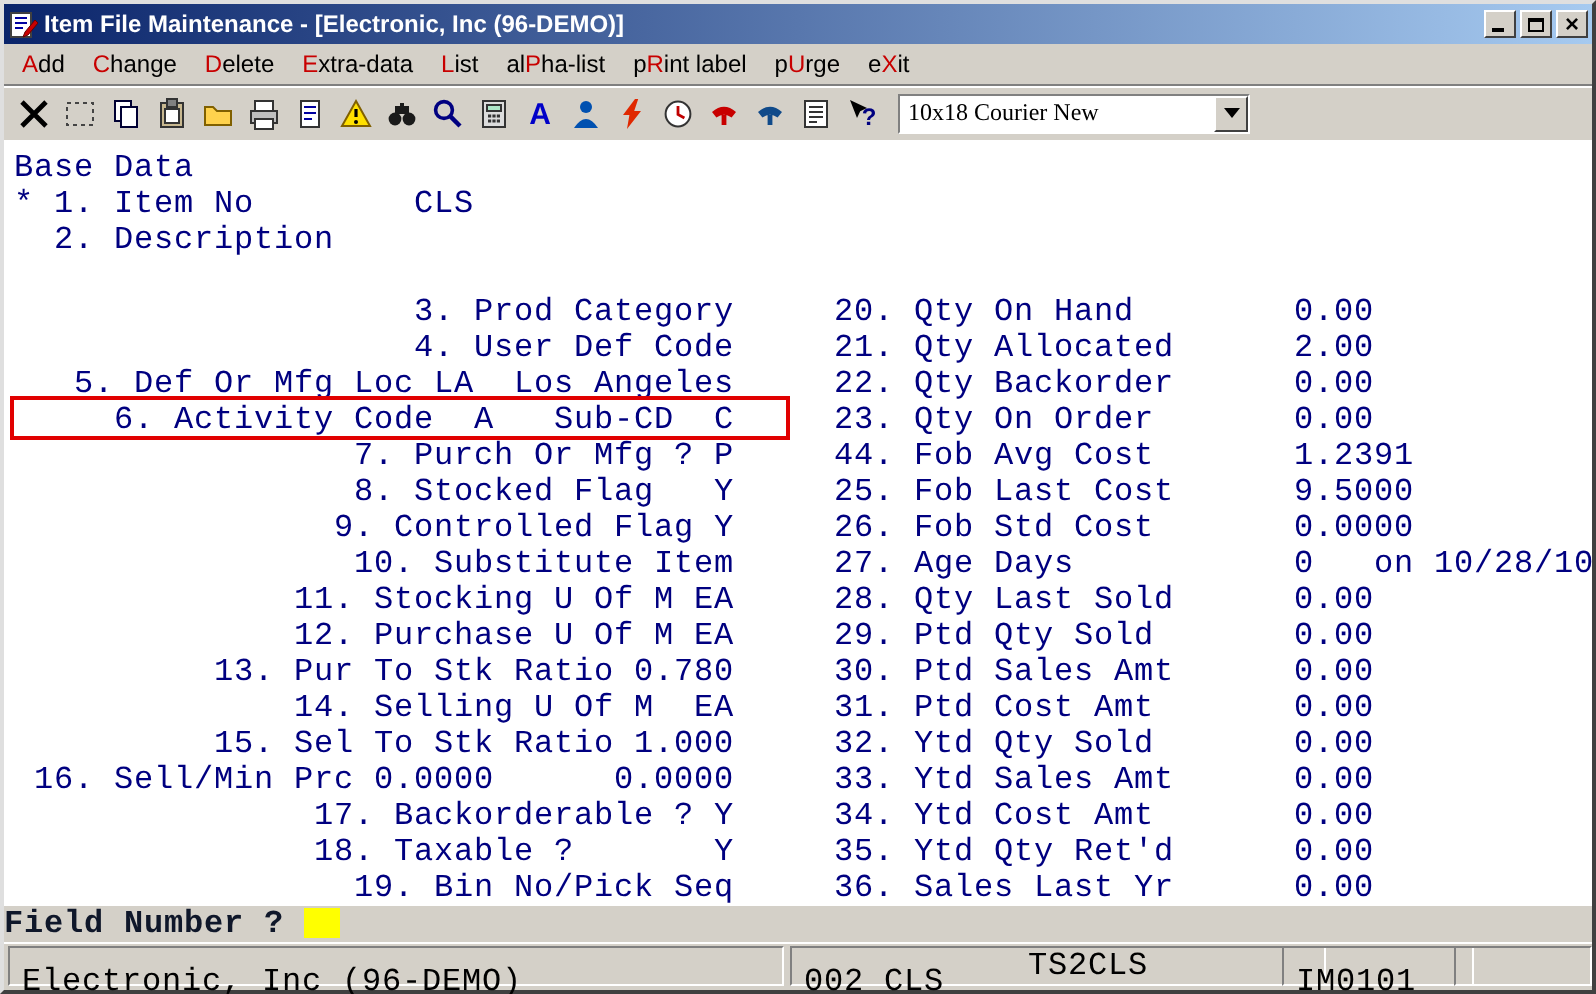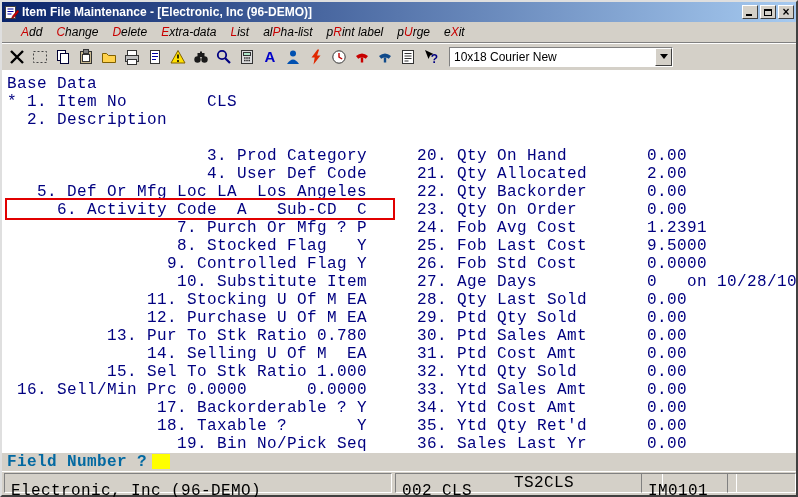--- a/index.html
+++ b/index.html
@@ -14,31 +14,31 @@
   .app-icon { width:15px; height:15px; display:inline-flex; }
   .title-text { flex:1; color:#fff; font-size:12px; font-weight:bold; white-space:nowrap; overflow:hidden; line-height:20px; }
   .win-buttons { display:flex; gap:2px; }
   .win-btn { width:16px; height:14px; background:#d4d0c8; border:1px solid; border-color:#fff #404040 #404040 #fff;
              display:inline-flex; align-items:center; justify-content:center; padding:0; position:relative; }
   .glyph-min { position:absolute; left:3px; bottom:2px; width:6px; height:2px; background:#000; }
   .glyph-max { width:8px; height:7px; border:1px solid #000; border-top-width:2px; }
   .glyph-close { font-size:12px; font-weight:bold; line-height:10px; color:#000; font-family:"Liberation Sans",sans-serif; }
 
   
-  .menubar { flex:0 0 20px; display:flex; align-items:center; padding-left:12px; font-size:12px; background:#d4d0c8;font-style:italic; }
+  .menubar { flex:0 0 20px; display:flex; align-items:center; padding-left:2px; font-size:12px; background:#d4d0c8; }
   .menu-item { padding:2px 7px; color:#000; cursor:default; white-space:nowrap; }
   .menu-item .hot { color:#c80000; }
 
   
   .toolbar { flex:0 0 28px; display:flex; align-items:center; padding-left:4px; gap:1px;
              border-top:1px solid #808080; box-shadow: inset 0 1px 0 #ffffff; background:#d4d0c8; }
   .tbtn { width:22px; height:22px; background:transparent; border:1px solid transparent;
           display:flex; align-items:center; justify-content:center; padding:0; }
-  .combo { margin-left:6px; width:224px; height:20px; background:#fff;
-           border:1px solid; border-color:#808080 #ffffff #ffffff #808080; display:flex; align-items:center; }
+  .combo { margin-left:6px; width:176px; height:20px; background:#fff;
+           border:1px solid; border-color:#808080 #ffffff #ffffff #808080; display:flex; align-items:center;font-family:Liberation Serif, serif; }
   .combo-text { flex:1; font-size:12px; padding-left:4px; color:#000; white-space:nowrap; overflow:hidden; }
   .combo-btn { width:17px; height:18px; background:#d4d0c8; border:1px solid; border-color:#fff #404040 #404040 #fff;
                display:flex; align-items:center; justify-content:center; }
   .arrow-down { width:0; height:0; border-left:4px solid transparent; border-right:4px solid transparent; border-top:5px solid #000; }
 
   
   .content { flex:1 1 auto; background:#fff; position:relative; overflow:hidden; }
   .mono { font-family:"Liberation Mono","DejaVu Sans Mono",monospace; font-size:16px; letter-spacing:0.4px;
           line-height:18px; white-space:pre; }
   .navy { color:#000080; }
@@ -46,21 +46,21 @@
   .item-line { position:absolute; left:5px; top:23px; }
   .desc-line { position:absolute; left:5px; top:41px; }
   .left-col  { position:absolute; left:5px;   top:77px;text-align:right; }
   .right-col { position:absolute; left:415px; top:77px; }
   .row { height:18px; }
   .highlight-box { position:absolute; left:3px; top:128px; width:390px; height:22px;
                    border:2px solid #e10000; background:transparent; }
 
   
   .fieldbar { flex:0 0 18px; background:#d4d0c8; position:relative; display:flex; align-items:center; }
-  .prompt { font-weight:bold; color:#0369a1; padding-left:5px; }
+  .prompt { font-weight:bold; color:#0f172a; }
   .cursor { position:absolute; left:150px; top:1px; width:18px; height:15px; background:#ffff00; }
 
   
   .statusbar { flex:0 0 24px; background:#d4d0c8; position:relative; box-shadow: inset 0 1px 0 #ffffff; }
   .panel { position:absolute; top:2px; height:20px; border:1px solid; border-color:#808080 #fff #fff #808080; }
   .p1 { left:2px;   width:388px; }
   .p2 { left:393px; width:268px; }
   .p3 { left:639px; width:96px; }
   .p4 { left:725px; width:69px; }
   .st  { position:absolute; left:6px; top:0; color:#000;margin-top:8px; }
@@ -263,21 +263,21 @@
         <div class="mono navy row"> 18. Taxable ?       Y</div>
         <div class="mono navy row"> 19. Bin No/Pick Seq</div>
       </div>
 
     <div class="right-col">
 
     <div class="mono navy row">20. Qty On Hand        0.00</div>
         <div class="mono navy row">21. Qty Allocated      2.00</div>
         <div class="mono navy row">22. Qty Backorder      0.00</div>
         <div class="mono navy row">23. Qty On Order       0.00</div>
-        <div class="mono navy row">24. Fob Avg Cost       1.2391</div>
+        <div class="mono navy row">44. Fob Avg Cost       1.2391</div>
         <div class="mono navy row">25. Fob Last Cost      9.5000</div>
         <div class="mono navy row">26. Fob Std Cost       0.0000</div>
         <div class="mono navy row">27. Age Days           0   on 10/28/10</div>
         <div class="mono navy row">28. Qty Last Sold      0.00</div>
         <div class="mono navy row">29. Ptd Qty Sold       0.00</div>
         <div class="mono navy row">30. Ptd Sales Amt      0.00</div>
         <div class="mono navy row">31. Ptd Cost Amt       0.00</div>
         <div class="mono navy row">32. Ytd Qty Sold       0.00</div>
         <div class="mono navy row">33. Ytd Sales Amt      0.00</div>
         <div class="mono navy row">34. Ytd Cost Amt       0.00</div>

